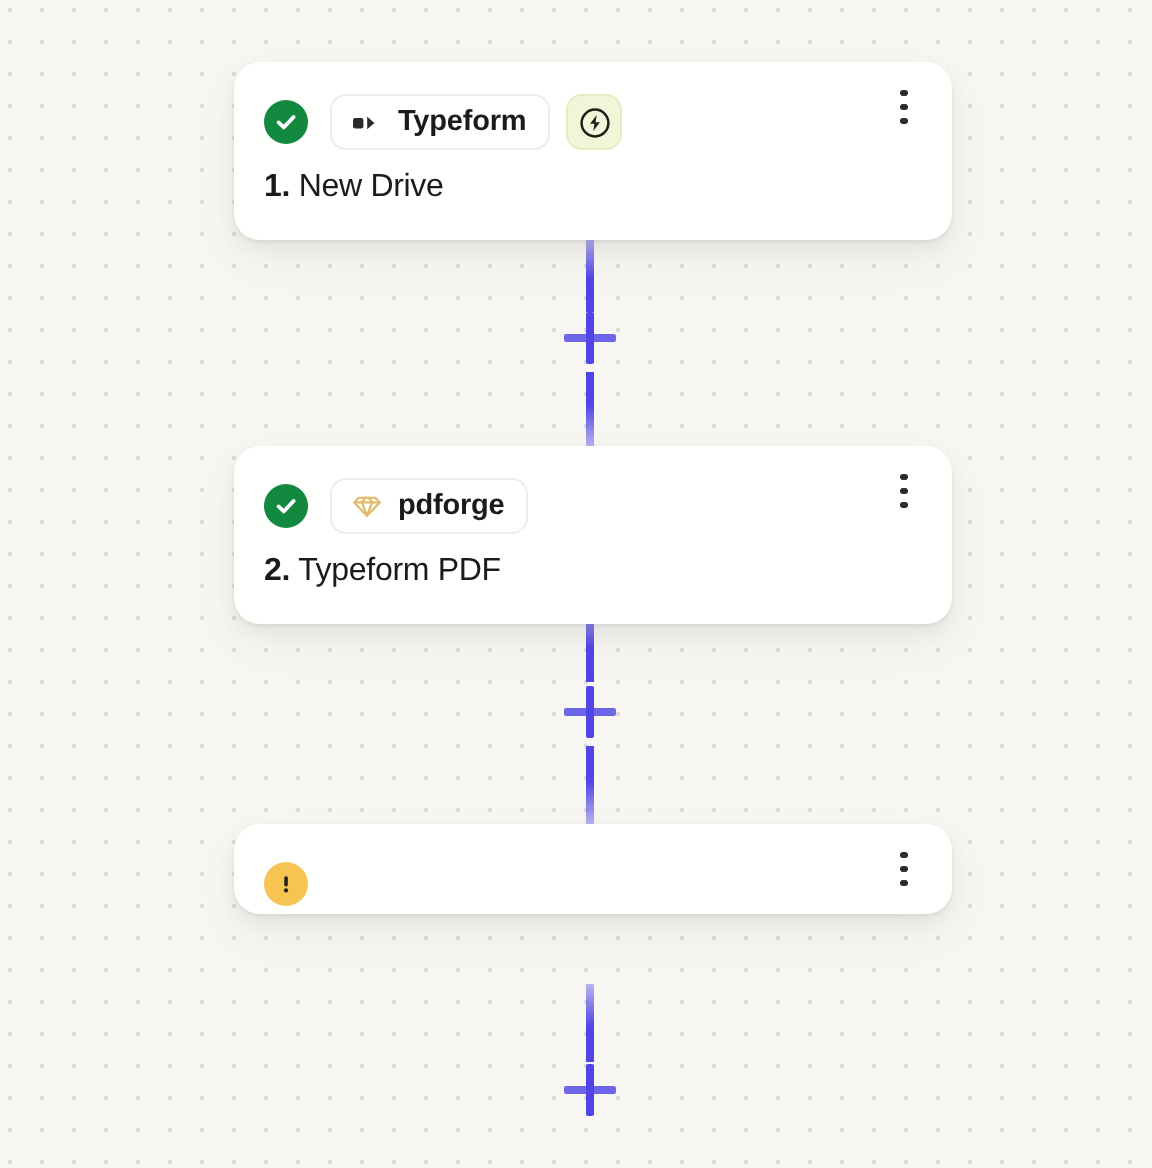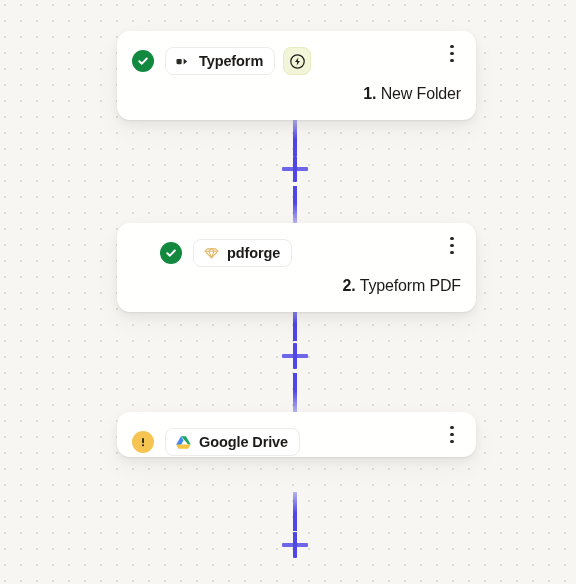--- a/index.html
+++ b/index.html
@@ -37,21 +37,20 @@
   .node {
     position: absolute;
     left: 117px;
     width: 359px;
     box-sizing: border-box;
     background: #fffffe;
     border-radius: 13px;
     box-shadow: 0 1px 2px rgba(20,18,14,0.06),
                 0 4px 10px rgba(20,18,14,0.055),
                 0 10px 26px rgba(20,18,14,0.045);
-    text-align: right;
   }
 
   .node-top {
     display: flex;
     align-items: center;
     padding: 15px 14px 0 15px;
     height: 30px;
     box-sizing: content-box;
     position: relative;
   }
@@ -233,25 +232,25 @@
 
       <span class="kebab">
         <i></i>
         <i></i>
         <i></i>
       </span>
     </div>
 
     <div class="node-title">
       <span class="idx">1.</span>
-      <span class="nm"> New Folder</span>
-    </div>
-  </div>
-
-  <div class="node" style="top:223px;padding-left:28px;">
+      <span class="nm"> New Drive</span>
+    </div>
+  </div>
+
+  <div class="node" style="top:223px;">
     <div class="node-top">
 
       <span class="status ok">
         <svg width="14" height="14" viewBox="0 0 14 14" aria-hidden="true">
           <path d="M3.3 7.2 L5.9 9.7 L10.8 4.5" fill="none" stroke="#ffffff" stroke-width="1.9" stroke-linecap="round" stroke-linejoin="round"></path>
         </svg>
       </span>
 
       <span class="app-chip">
         <span class="app-ico">
@@ -282,31 +281,20 @@
   <div class="node" style="top:412px;">
     <div class="node-top">
 
       <span class="status warn">
         <svg width="14" height="14" viewBox="0 0 14 14" aria-hidden="true">
           <rect x="6.15" y="3.1" width="1.75" height="5.1" rx="0.8" fill="#1f1d18"></rect>
           <circle cx="7.02" cy="10.2" r="1.05" fill="#1f1d18"></circle>
         </svg>
       </span>
 
-      <span class="app-chip">
-        <span class="app-ico">
-          <svg width="17" height="17" viewBox="0 0 18 18" aria-hidden="true">
-            <path d="M6.4 2.4 L11.6 2.4 L16.6 11.2 L14.0 11.2 Z" fill="#1fa463"></path>
-            <path d="M6.4 2.4 L1.4 11.2 L4.0 15.6 L9.0 6.8 Z" fill="#4285f4"></path>
-            <path d="M1.4 11.2 L16.6 11.2 L14.0 15.6 L4.0 15.6 Z" fill="#f6c344"></path>
-            <path d="M6.4 2.4 L11.6 2.4 L4.0 15.6 L1.4 11.2 Z" fill="#4285f4" opacity="0"></path>
-          </svg>
-        </span>
-        <span class="app-label">Google Drive</span>
-      </span>
 
       <span class="kebab">
         <i></i>
         <i></i>
         <i></i>
       </span>
     </div>
 
   </div>
 

